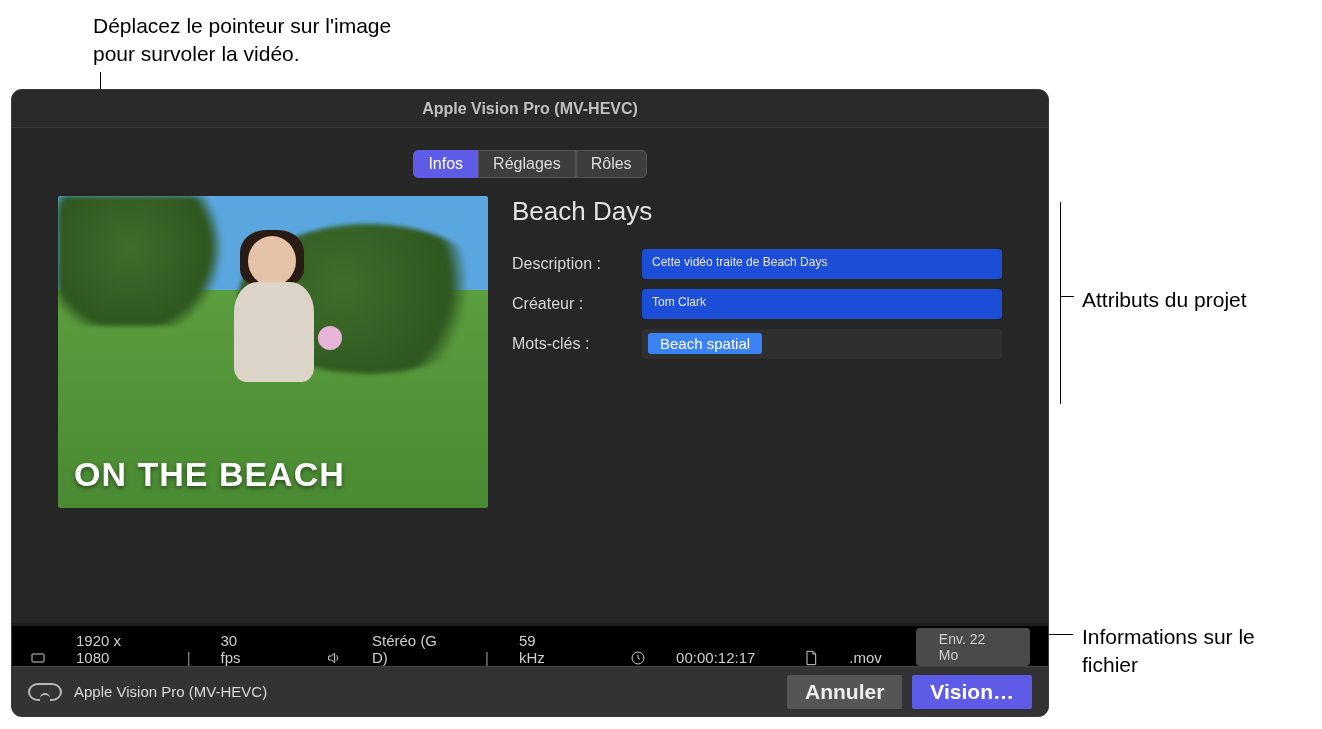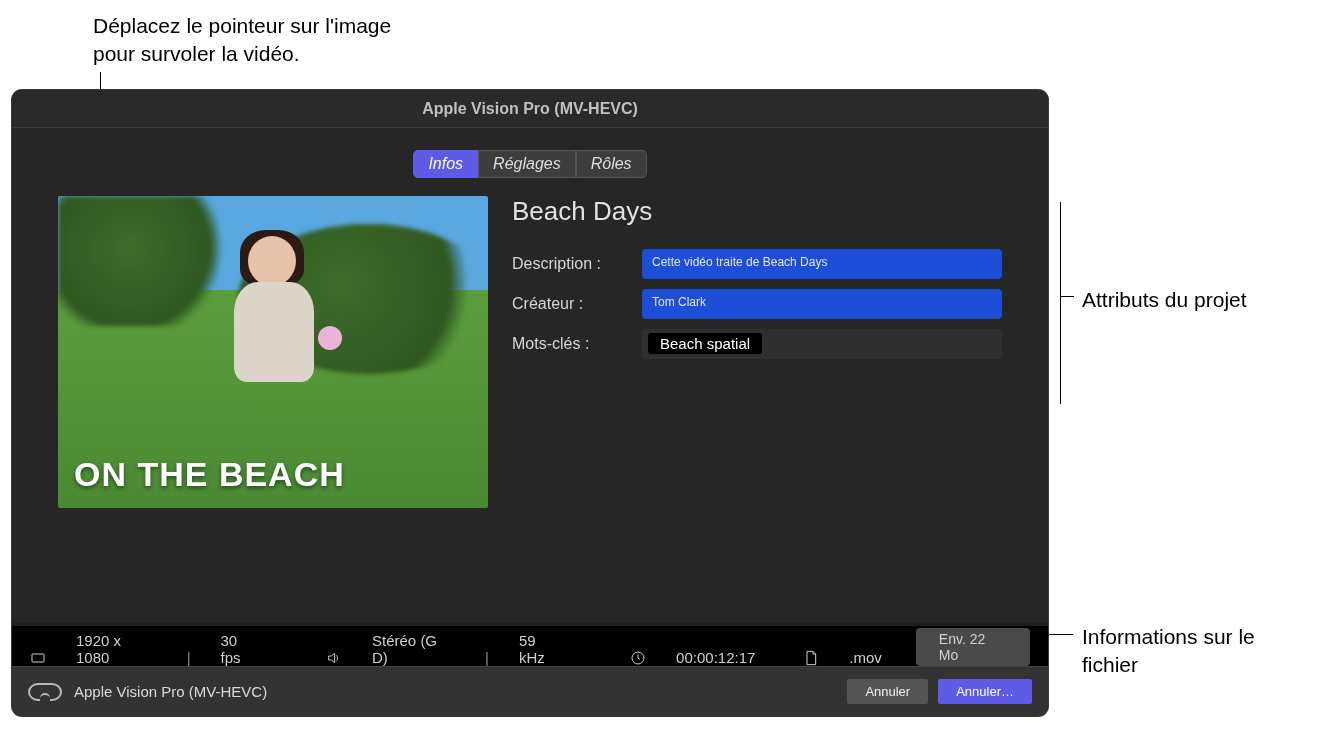--- a/index.html
+++ b/index.html
@@ -63,21 +63,20 @@
       gap: 0;
       margin-bottom: 18px;
     }
     .tab {
       padding: 4px 14px;
       font-size: 16px;
       color: #ddd;
       background: #3d3d3d;
       border: 1px solid #555;
       cursor: pointer;
-      font-style: italic;
     }
     .tab:first-child { border-top-left-radius: 5px; border-bottom-left-radius: 5px; }
     .tab:last-child { border-top-right-radius: 5px; border-bottom-right-radius: 5px; }
     .tab.active { background: #5e5ce6; color: #fff; border-color: #5e5ce6; }
 
     .main-row {
       display: flex;
       gap: 24px;
       padding: 0 30px;
     }
@@ -173,21 +172,21 @@
     }
     .attr-value-token {
       flex: 1;
       background: #2f2f2f;
       border-radius: 4px;
       padding: 4px 6px;
       min-height: 30px;
     }
     .keyword-token {
       display: inline-block;
-      background: #000000;
+      background: #3b82f6;
       color: #fff;
       padding: 2px 12px;
       border-radius: 3px;
       font-size: 15px;
     }
 
     .statusbar {
       position: absolute;
       bottom: 50px;
       left: 0; right: 0;
@@ -237,25 +236,26 @@
       position: absolute;
       bottom: -2px; left: 50%;
       transform: translateX(-50%);
       width: 10px; height: 6px;
       background: #333333;
       border-top: 2px solid #b8b8b8;
       border-radius: 6px 6px 0 0;
     }
     .btn {
       padding: 5px 18px;
-      font-size: 13px;
+      font-size: 21px;
       border-radius: 2px;
       border: none;
       margin-left: 10px;
       cursor: pointer;
+      font-weight: bold;
     }
     .btn-secondary { background: #555; color: #eee; }
     .btn-primary { background: #5e5ce6; color: #fff; }
 
     svg.sm { width: 16px; height: 16px; stroke: #cfcfcf; fill: none; stroke-width: 1.5;}
   </style>
 </head>
 <body>
 
 <div class="callout callout-top">Déplacez le pointeur sur l'image pour survoler la vidéo.</div>
@@ -350,15 +350,15 @@
     </span>
     <span>.mov</span>
     <span class="filesize-badge">Env. 22 Mo</span>
   </div>
 
   <div class="footerbar">
     <span class="vp-icon"></span>
     <span>Apple Vision Pro (MV-HEVC)</span>
     <span class="grow"></span>
     <button class="btn btn-secondary">Annuler</button>
-    <button class="btn btn-primary">Annuler…</button>
+    <button class="btn btn-primary">Vision…</button>
   </div>
 </div>
 
 </body></html>

